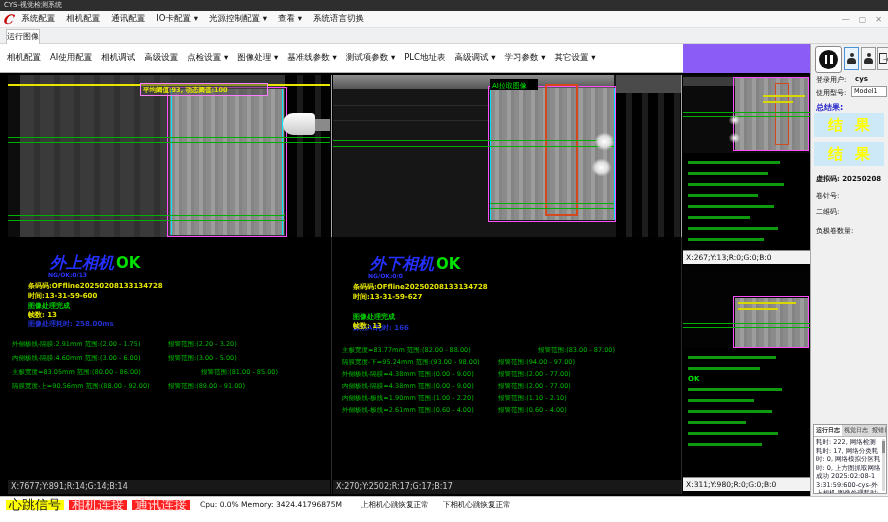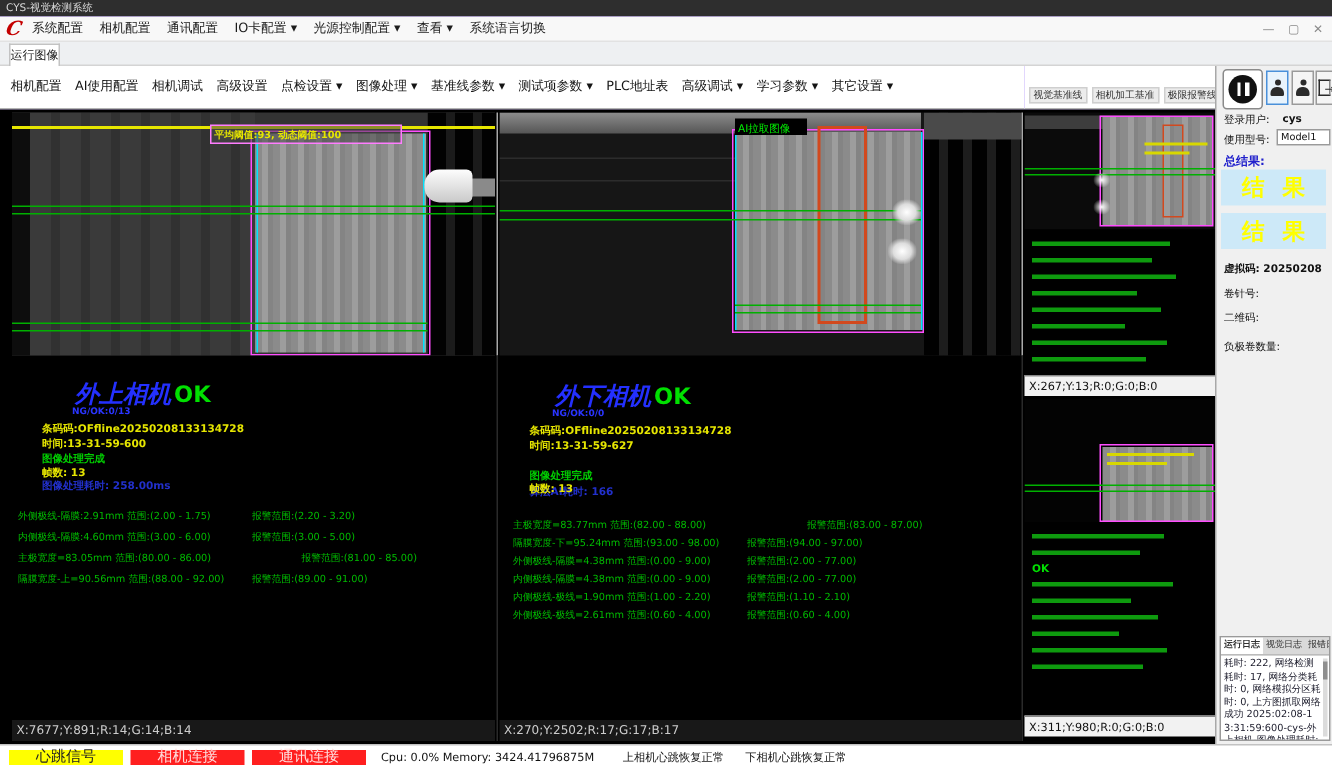--- a/index.html
+++ b/index.html
@@ -69,21 +69,21 @@
   .log-tabs{display:flex;background:#d9d9d9;height:11px;border-bottom:1px solid #bbb;}
   .log-tab{font-size:6px;color:#333;padding:0 2px;line-height:10px;white-space:nowrap;}
   .log-tab.active{background:#fff;font-weight:bold;}
   .log-text{font-size:6.5px;line-height:8.5px;color:#1a1a2a;padding:1px 5px 1px 2px;word-break:break-all;}
   .log-scroll{position:absolute;right:1px;top:14px;width:3px;height:52px;background:#dcdcdc;}
   .log-thumb{position:absolute;left:0;top:2px;width:3px;height:12px;background:#8f8f8f;}
 
   
   .statusbar{left:0;top:496px;width:888px;height:26px;background:#fff;border-top:1px solid #c2c2c2;box-sizing:border-box;
              display:flex;align-items:flex-start;padding:3px 0 0 6px;gap:5px;}
-  .badge{font-size:10px;line-height:10px;padding:0 18px;white-space:nowrap;}
+  .badge{font-size:13px;line-height:10px;padding:0 3px;white-space:nowrap;}
   .badge-yellow{background:#ffff00;color:#222;}
   .badge-red{background:#ff1f1f;color:#ffdcdc;}
   .sb-text{font-size:7.5px;color:#111;line-height:10px;white-space:nowrap;}
 </style>
 </head>
 <body>
 
 <div class="app">
 
   <div class="abs titlebar">
@@ -118,25 +118,20 @@
     <span class="tool-item">点检设置 ▾</span>
     <span class="tool-item">图像处理 ▾</span>
     <span class="tool-item">基准线参数 ▾</span>
     <span class="tool-item">测试项参数 ▾</span>
     <span class="tool-item">PLC地址表</span>
     <span class="tool-item">高级调试 ▾</span>
     <span class="tool-item">学习参数 ▾</span>
     <span class="tool-item">其它设置 ▾</span>
   </div>
 
-  <div class="abs preview-header">
-    <span class="ph-item">视觉基准线</span>
-    <span class="ph-item">相机加工基准</span>
-    <span class="ph-item">极限报警线</span>
-  </div>
 
   <div class="abs main">
 
     <div class="abs cam-img" style="left:8px;top:2px;width:322px;height:162px;background:#333;">
       <div class="abs" style="left:0;top:0;width:12px;height:162px;background:#0d0d0d;"></div>
       <div class="abs" style="left:12px;top:0;width:150px;height:162px;background:repeating-linear-gradient(90deg,#3a3a3a 0 14px,#313131 14px 20px);"></div>
       <div class="abs" style="left:277px;top:0;width:45px;height:162px;background:repeating-linear-gradient(90deg,#020202 0 12px,#1b1b1b 12px 18px);"></div>
       <div class="abs streaks" style="left:162px;top:14px;width:114px;height:146px;"></div>
       <div class="abs" style="left:0;top:9px;width:322px;height:2px;background:#e6e600;"></div>
       <div class="abs" style="left:159px;top:12px;width:120px;height:150px;border:1px solid #ff4dff;box-sizing:border-box;"></div>

